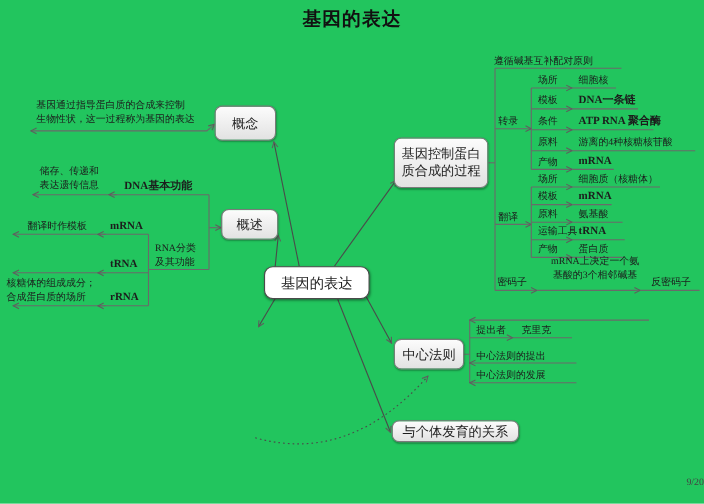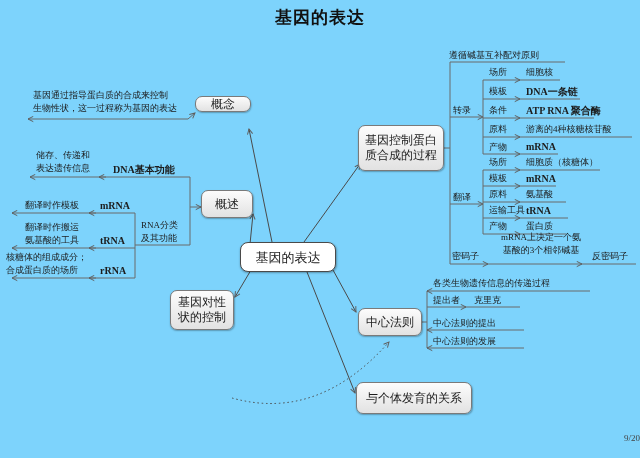--- a/index.html
+++ b/index.html
@@ -1,17 +1,17 @@
 <!DOCTYPE html>
 <html><head>
 <meta charset="utf-8">
 <style>
   html,body{margin:0;padding:0;background:#fff;}
   .stage{
-    position:relative;width:640px;height:458px;background:#7dd3fc;overflow:hidden;
+    position:relative;width:640px;height:458px;background:#22c55e;overflow:hidden;
     font-family:"Liberation Serif","DejaVu Serif",serif;color:#1c1c1c;
   }
   .stage svg{position:absolute;left:0;top:0;}
   .title{
     position:absolute;left:0;top:6px;width:640px;text-align:center;
     font-family:"Liberation Sans","DejaVu Sans",sans-serif;
     font-size:17px;font-weight:bold;color:#111;letter-spacing:1px;
   }
   .footer{
     position:absolute;left:0;top:433px;width:640px;text-align:right;
@@ -117,39 +117,35 @@
       <line x1="427" y1="307" x2="466" y2="307" marker-end="url(#ar)"></line>
       <line x1="466" y1="307" x2="520" y2="307"></line>
       <line x1="427" y1="330" x2="524" y2="330" marker-start="url(#ar)"></line>
       <line x1="427" y1="348" x2="524" y2="348" marker-start="url(#ar)"></line>
     </g>
   </svg>
 
   <div class="title">基因的表达</div>
 
   <div class="node root" style="left:240px;top:242px;width:96px;height:30px">基因的表达</div>
-  <div class="node" style="left:195px;top:96px;width:56px;height:16px">概念</div>
+  <div class="node" style="left:195px;top:96px;width:56px;height:32px">概念</div>
   <div class="node" style="left:201px;top:190px;width:52px;height:28px">概述</div>
   <div class="node" style="left:358px;top:125px;width:86px;height:46px">基因控制蛋白
 质合成的过程</div>
   <div class="node" style="left:358px;top:308px;width:64px;height:28px">中心法则</div>
-  <div class="node" style="left:170px;top:290px;width:64px;height:40px">基因对性
-状的控制</div>
-  <div class="node" style="left:356px;top:382px;width:116px;height:32px">与个体发育的关系</div>
+  <div class="node" style="left:356px;top:382px;width:116px;height:20px">与个体发育的关系</div>
 
   <div class="lbl" style="left:33px;top:89px;width:164px">基因通过指导蛋白质的合成来控制
 生物性状，这一过程称为基因的表达</div>
   <div class="lbl" style="left:36px;top:149px">储存、传递和
 表达遗传信息</div>
   <div class="lbl lat" style="left:113px;top:163px">DNA基本功能</div>
 
   <div class="lbl" style="left:25px;top:199px">翻译时作模板</div>
   <div class="lbl lat" style="left:100px;top:199px">mRNA</div>
-  <div class="lbl" style="left:25px;top:221px">翻译时作搬运
-氨基酸的工具</div>
   <div class="lbl lat" style="left:100px;top:234px">tRNA</div>
   <div class="lbl" style="left:6px;top:251px">核糖体的组成成分；
 合成蛋白质的场所</div>
   <div class="lbl lat" style="left:100px;top:264px">rRNA</div>
   <div class="lbl" style="left:141px;top:219px">RNA分类
 及其功能</div>
 
   <div class="lbl" style="left:449px;top:49px">遵循碱基互补配对原则</div>
 
   <div class="lbl" style="left:453px;top:104px">转录</div>
@@ -174,20 +170,19 @@
   <div class="lbl" style="left:489px;top:204px">运输工具</div>
   <div class="lbl lat" style="left:526px;top:204px">tRNA</div>
   <div class="lbl" style="left:489px;top:220px">产物</div>
   <div class="lbl" style="left:526px;top:220px">蛋白质</div>
 
   <div class="lbl" style="left:452px;top:250px">密码子</div>
   <div class="lbl ctr" style="left:495px;top:231px;width:92px">mRNA上决定一个氨
 基酸的3个相邻碱基</div>
   <div class="lbl" style="left:592px;top:250px">反密码子</div>
 
-  <div class="lbl" style="left:433px;top:277px">各类生物遗传信息的传递过程</div>
   <div class="lbl" style="left:433px;top:294px">提出者</div>
   <div class="lbl" style="left:474px;top:294px">克里克</div>
   <div class="lbl" style="left:433px;top:317px">中心法则的提出</div>
   <div class="lbl" style="left:433px;top:335px">中心法则的发展</div>
 
   <div class="footer">9/20</div>
 </div>
 
 </body></html>

